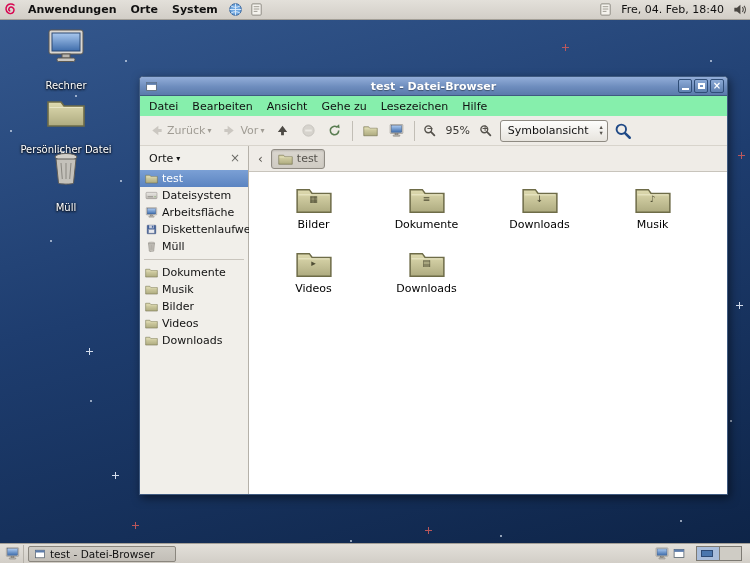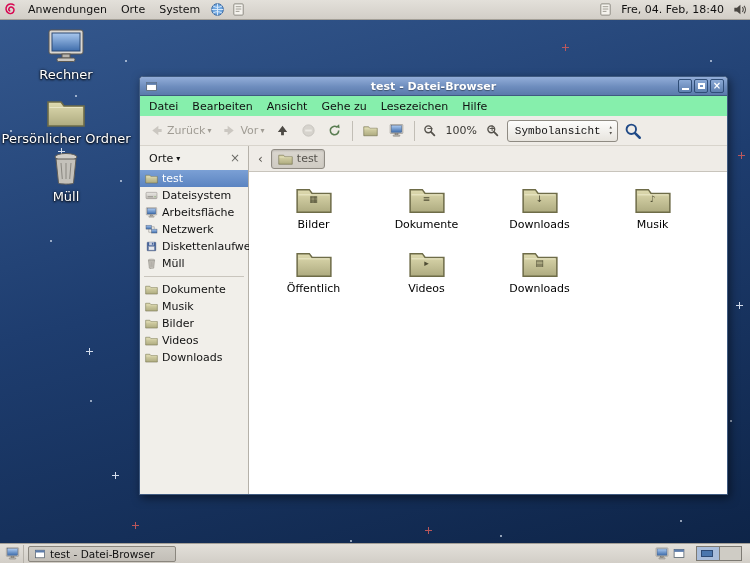--- a/index.html
+++ b/index.html
@@ -4,36 +4,36 @@
 <style>
   * { margin:0; padding:0; box-sizing:border-box; }
   html,body { width:750px; height:563px; overflow:hidden; }
   body { font-family:"DejaVu Sans", sans-serif; font-size:11px; color:#111; }
   #screen { position:relative; width:750px; height:563px; background:linear-gradient(155deg,#34568c 0%,#24427400 0) ,linear-gradient(165deg,#35598f 0%,#1e3d6f 45%,#0d2346 100%); overflow:hidden; }
 
   
   .panel { position:absolute; left:0; width:750px; height:20px; background:linear-gradient(#e3e0da,#d2cec7); border-bottom:1px solid #a39f97; display:flex; align-items:center; z-index:5; }
   #panel-top { top:0; }
   #panel-bottom { top:543px; height:20px; border-bottom:none; border-top:1px solid #a39f97; }
-  .pmenu { padding:2px 7px; cursor:default; }
+  .pmenu { padding:2px 7px; cursor:default;font-weight:bold; }
   .picon { width:17px; height:17px; margin:0 2px; display:flex; align-items:center; justify-content:center; }
   .picon svg { width:15px; height:15px; }
   .clock { padding:0 5px; white-space:nowrap; }
 
   
   #stars { position:absolute; inset:0; z-index:0; pointer-events:none; }
   .star { position:absolute; opacity:.9;
     background:
       linear-gradient(transparent 44%, currentColor 44%, currentColor 56%, transparent 56%),
       linear-gradient(90deg, transparent 44%, currentColor 44%, currentColor 56%, transparent 56%); }
   .dot { background:currentColor; border-radius:50%; opacity:.8; }
 
   .dicon { position:absolute; left:18px; width:96px; display:flex; flex-direction:column; align-items:center; z-index:1; cursor:default; }
   .dicon svg.big { width:42px; height:36px; }
-  .dlabel { margin-top:3px; color:#fff; font-size:13px; text-shadow:0 1px 2px #000, 0 0 3px rgba(0,0,0,.8); white-space:nowrap; }
+  .dlabel { margin-top:16px; color:#fff; font-size:10px; text-shadow:0 1px 2px #000, 0 0 3px rgba(0,0,0,.8); white-space:nowrap; }
 
   
   #win { position:absolute; left:139px; top:76px; width:589px; height:419px; background:#efece7; border:1px solid #3f5a80; border-radius:4px 4px 0 0; box-shadow:2px 3px 10px rgba(0,0,0,.5); z-index:2; display:flex; flex-direction:column; }
   .titlebar { height:19px; background:linear-gradient(#93aed9,#6d8cbd 55%,#5a7aab); border-radius:3px 3px 0 0; border-bottom:1px solid #3f5a80; display:flex; align-items:center; position:relative; padding:0 3px; }
   .titlebar .ticon { width:13px; height:13px; margin-left:2px; }
   .title-text { position:absolute; left:0; right:0; text-align:center; color:#fff; font-weight:bold; font-size:11px; text-shadow:0 1px 1px rgba(0,0,0,.4); }
   .tbtns { margin-left:auto; display:flex; gap:2px; position:relative; }
   .wb { width:14px; height:14px; border:1px solid #2f4d77; border-radius:2px; background:linear-gradient(#8ba9d6,#5f80b0); display:flex; align-items:flex-start; justify-content:center; color:#fff; cursor:default; }
   .wb-min i { display:block; width:7px; height:2px; background:#fff; margin-top:8px; }
   .wb-max i { display:block; width:7px; height:6px; border:2px solid #fff; margin-top:3px; }
@@ -45,21 +45,21 @@
   .toolbar { height:30px; display:flex; align-items:center; padding:0 4px; background:#efece7; border-bottom:1px solid #d8d4cc; gap:1px; }
   .tbtn { display:flex; align-items:center; gap:3px; padding:4px 5px; border-radius:3px; color:#4d4a45; cursor:default; }
   .tbtn.disabled { color:#a09c94; }
   .tbtn.disabled svg { opacity:.45; }
   .ic { width:15px; height:15px; }
   .caret { font-size:8px; color:inherit; margin-left:-1px; }
   .sep { width:1px; height:20px; background:#c2beb6; margin:0 4px; }
   .zbtn { position:relative; padding:4px 3px; color:#55524c; }
   .zsign { position:absolute; left:6px; top:4px; font-size:8px; font-weight:bold; color:#55524c; }
   .zoom-label { padding:0 5px; color:#3a3834; }
-  .combo { height:22px; margin-left:4px; border:1px solid #8f8b83; border-radius:3px; background:linear-gradient(#fdfdfc,#e7e4de); display:flex; align-items:center; padding:0 4px 0 7px; min-width:108px;font-family:Liberation Mono, monospace; }
+  .combo { height:22px; margin-left:4px; border:1px solid #8f8b83; border-radius:3px; background:linear-gradient(#fdfdfc,#e7e4de); display:flex; align-items:center; padding:0 4px 0 7px; min-width:108px; }
   .combo .cspin { margin-left:auto; display:flex; flex-direction:column; font-size:6.5px; line-height:5.5px; color:#56534d; padding-left:8px; }
   .search-btn svg { width:18px; height:18px; color:#204a87; }
 
   .body-row { flex:1; display:flex; min-height:0; }
 
   
   .sidebar { width:109px; background:#f1efea; border-right:1px solid #b5b1a9; display:flex; flex-direction:column; }
   .side-header { height:24px; display:flex; align-items:center; padding:0 4px; }
   .side-combo { display:flex; align-items:center; gap:4px; padding:3px 5px; border-radius:3px; }
   .side-close { margin-left:auto; color:#6b6b66; font-size:12px; padding:0 4px; }
@@ -268,21 +268,21 @@
   <div class="dicon" style="top:28px">
     <svg class="big">
         <use href="#sym-monitor"></use>
       </svg>
     <span class="dlabel">Rechner</span>
   </div>
   <div class="dicon" style="top:96px">
     <svg class="big" style="height:32px">
         <use href="#sym-folder"></use>
       </svg>
-    <span class="dlabel">Persönlicher Ordner</span>
+    <span class="dlabel">Persönlicher Datei</span>
   </div>
   <div class="dicon" style="top:150px">
     <svg class="big" style="width:34px">
         <use href="#sym-trash"></use>
       </svg>
     <span class="dlabel">Müll</span>
   </div>
 
   <div id="win">
     <div class="titlebar">
@@ -351,21 +351,21 @@
             <use href="#sym-monitor"></use>
           </svg>
       </div>
       <div class="sep"></div>
       <div class="tbtn zbtn">
         <svg class="ic" style="width:13px;height:13px">
             <use href="#sym-magnifier"></use>
           </svg>
         <span class="zsign">−</span>
       </div>
-      <span class="zoom-label">100%</span>
+      <span class="zoom-label">95%</span>
       <div class="tbtn zbtn">
         <svg class="ic" style="width:13px;height:13px">
             <use href="#sym-magnifier"></use>
           </svg>
         <span class="zsign">+</span>
       </div>
       <div class="combo">
         <span>Symbolansicht</span>
         <span class="cspin">
             <i>▴</i>
@@ -398,26 +398,20 @@
           <svg>
               <use href="#sym-drive"></use>
             </svg>
           <span>Dateisystem</span>
         </div>
         <div class="srow">
           <svg>
               <use href="#sym-monitor"></use>
             </svg>
           <span>Arbeitsfläche</span>
-        </div>
-        <div class="srow">
-          <svg>
-              <use href="#sym-network"></use>
-            </svg>
-          <span>Netzwerk</span>
         </div>
         <div class="srow">
           <svg>
               <use href="#sym-floppy"></use>
             </svg>
           <span>Diskettenlaufwerk</span>
         </div>
         <div class="srow">
           <svg>
               <use href="#sym-trash"></use>
@@ -494,27 +488,20 @@
             <div class="ficon"><svg>
                   <use href="#sym-folder"></use>
                 </svg>
               <span class="emblem">♪</span></div>
             <span class="fname">Musik</span>
           </div>
           <div class="cell">
             <div class="ficon"><svg>
                   <use href="#sym-folder"></use>
                 </svg>
-              <span class="emblem"></span></div>
-            <span class="fname">Öffentlich</span>
-          </div>
-          <div class="cell">
-            <div class="ficon"><svg>
-                  <use href="#sym-folder"></use>
-                </svg>
               <span class="emblem">▸</span></div>
             <span class="fname">Videos</span>
           </div>
           <div class="cell">
             <div class="ficon"><svg>
                   <use href="#sym-folder"></use>
                 </svg>
               <span class="emblem">▤</span></div>
             <span class="fname">Downloads</span>
           </div>

